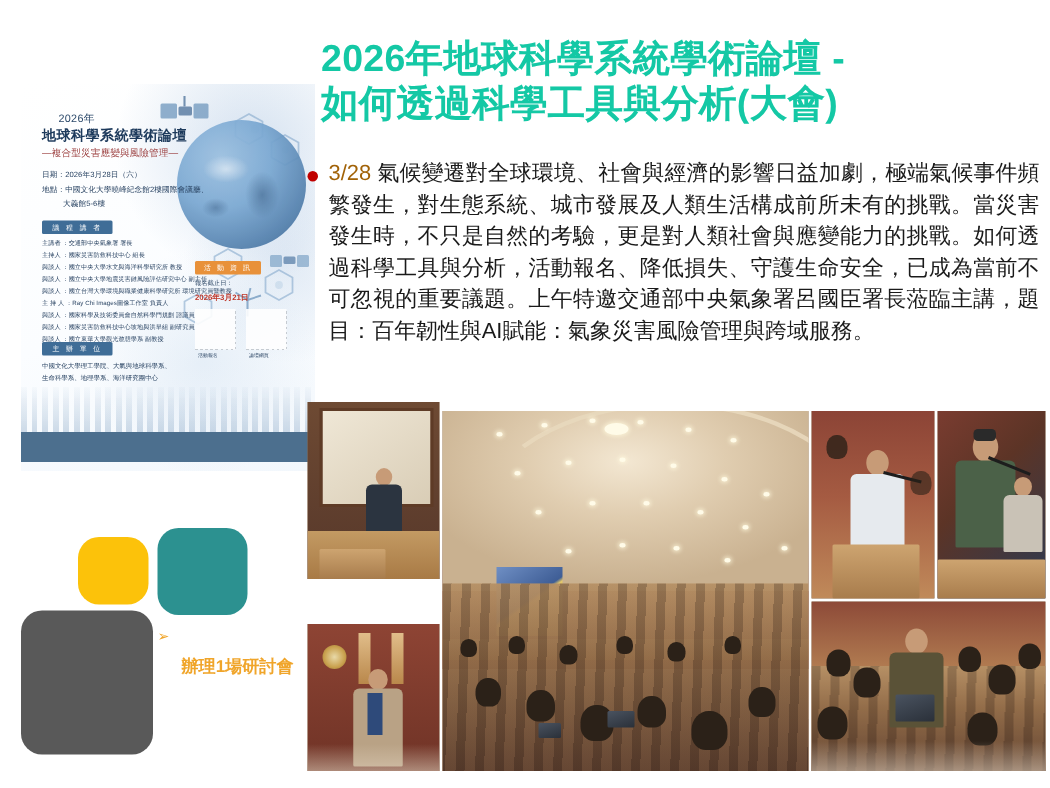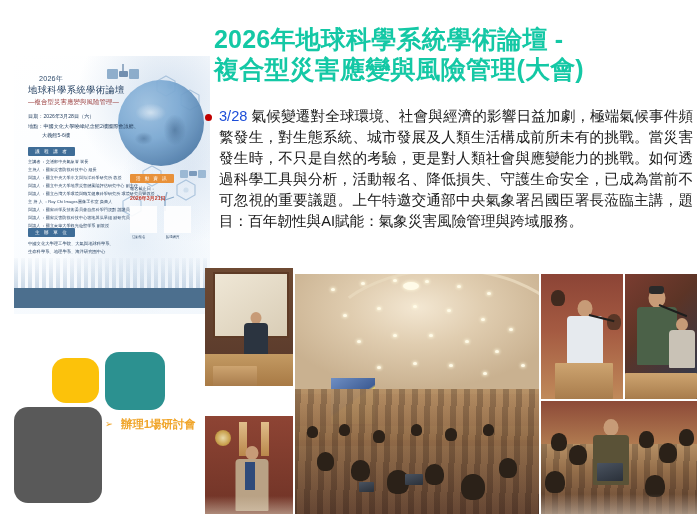--- a/index.html
+++ b/index.html
@@ -37,21 +37,21 @@
     content:"";position:absolute;inset:0;border-radius:50%;
     background:
       radial-gradient(ellipse 22px 13px at 38% 38%, rgba(255,255,255,.55) 0%, rgba(255,255,255,0) 70%),
       radial-gradient(ellipse 16px 22px at 66% 58%, rgba(35,70,110,.45) 0%, rgba(35,70,110,0) 70%),
       radial-gradient(ellipse 13px 9px at 30% 68%, rgba(35,70,110,.40) 0%, rgba(35,70,110,0) 70%);
   }
   .hexes{position:absolute;right:2px;top:14px;width:96px;height:150px;opacity:.55;}
   .sat{position:absolute;opacity:.75;}
   .pbody{position:absolute;inset:0;}
   .p-year{position:absolute;left:25px;top:18px;font-size:7.2px;color:#2d4a6b;letter-spacing:.2px;}
-  .p-title{position:absolute;left:14px;top:28px;font-size:9.4px;font-weight:normal;color:#1d3a5c;letter-spacing:.3px;white-space:nowrap;}
+  .p-title{position:absolute;left:14px;top:28px;font-size:9.4px;font-weight:bold;color:#1d3a5c;letter-spacing:.3px;white-space:nowrap;}
   .p-sub{position:absolute;left:14px;top:42px;font-size:6.4px;color:#9a3d3d;letter-spacing:.1px;white-space:nowrap;}
   .p-line{position:absolute;left:14px;font-size:5.1px;color:#2b4564;letter-spacing:.05px;white-space:nowrap;}
   .p-l1{top:57px;}
   .p-l2{top:67px;}
   .p-l3{top:76px;left:28px;}
   .p-badge{
     position:absolute;left:14px;top:91px;
     background:#3f6d97;color:#fff;font-size:4.6px;letter-spacing:1.6px;
     padding:2.2px 7px;border-radius:1px;
   }
@@ -97,21 +97,21 @@
   .body-wrap{position:absolute;left:205px;top:106px;width:488px;}
   .bullet{
     position:absolute;left:0;top:8px;width:7px;height:7px;border-radius:50%;
     background:#c00000;
   }
   .para{
     margin-left:14px;
     font-size:14.6px;line-height:1.44;color:#1a1a1a;
     text-align:justify;text-justify:inter-character;
   }
-  .para .redtag{color:#1d4ed8;}
+  .para .redtag{color:#a16207;}
 
   
   .collage{position:absolute;left:205px;top:266px;width:492px;height:252px;}
   .ph{position:absolute;overflow:hidden;background:#8a6a4c;}
   
   .ph-a{left:0;top:2px;width:88px;height:118px;}
   .ph-b{left:0;top:150px;width:88px;height:98px;}
   
   .ph-c{left:90px;top:8px;width:244px;height:240px;}
   
@@ -156,21 +156,21 @@
   .sq{position:absolute;border-radius:14px;}
   .sq-yellow{left:52px;top:358px;width:47px;height:45px;background:#fcc20a;}
   .sq-teal{left:105px;top:352px;width:60px;height:58px;background:#2c9190;}
   .sq-gray{left:14px;top:407px;width:88px;height:96px;background:#595959;}
 
   .note{
     position:absolute;left:105px;top:415px;width:92px;
     color:#f0a52a;font-size:11.4px;font-weight:bold;line-height:1.62;
   }
   .note .arw{position:absolute;left:0;top:1px;font-size:9.4px;color:#f0a52a;}
-  .note .ntxt{display:block;margin-left:16px;}
+  .note .ntxt{display:block;margin-left:16px;margin-top:21px;}
 </style>
 </head>
 <body>
 
 <div class="slide">
 
   <div class="poster">
     <div class="poster-bg"></div>
 
     <svg class="hexes" viewBox="0 0 96 150">
@@ -243,21 +243,21 @@
       <div class="qr-c" style="left:118px">活動報名</div>
       <div class="qr-c" style="left:152px">論壇網頁</div>
 
       <div class="skyline"></div>
       <div class="p-foot"></div>
     </div>
   </div>
 
   <div class="deck-title">
     <div>2026年地球科學系統學術論壇 -</div>
-    <div>複合型災害應變與風險管理(大會)</div>
+    <div>如何透過科學工具與分析(大會)</div>
   </div>
 
   <div class="body-wrap">
     <span class="bullet"></span>
     <div class="para"><span class="redtag">3/28</span> <span>氣候變遷對全球環境、社會與經濟的影響日益加劇，極端氣候事件頻繁發生，對生態系統、城市發展及人類生活構成前所未有的挑戰。當災害發生時，不只是自然的考驗，更是對人類社會與應變能力的挑戰。如何透過科學工具與分析，活動報名、降低損失、守護生命安全，已成為當前不可忽視的重要議題。上午特邀交通部中央氣象署呂國臣署長蒞臨主講，題目：百年韌性與AI賦能：氣象災害風險管理與跨域服務。</span></div>
   </div>
 
   <div class="collage">
 
     <div class="ph ph-a">

